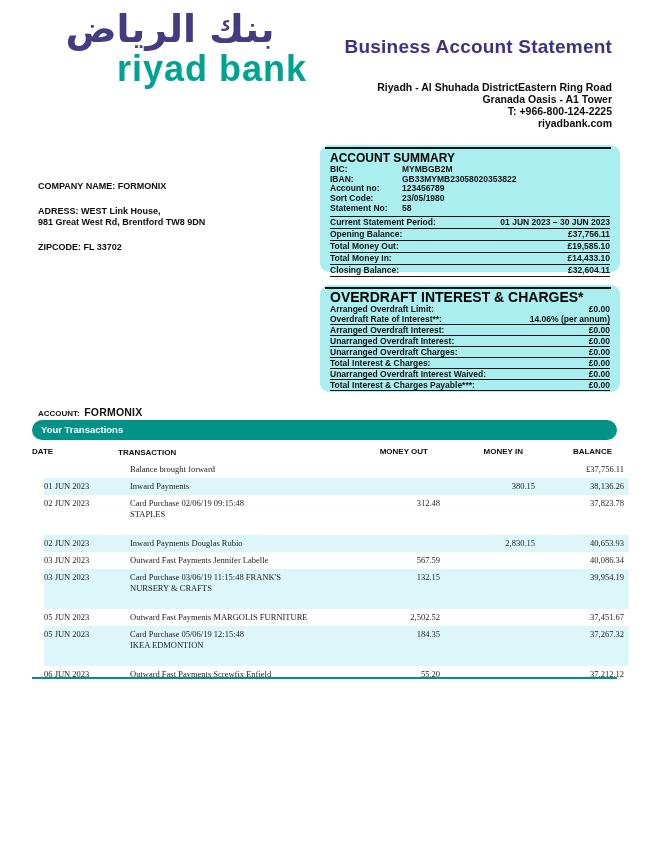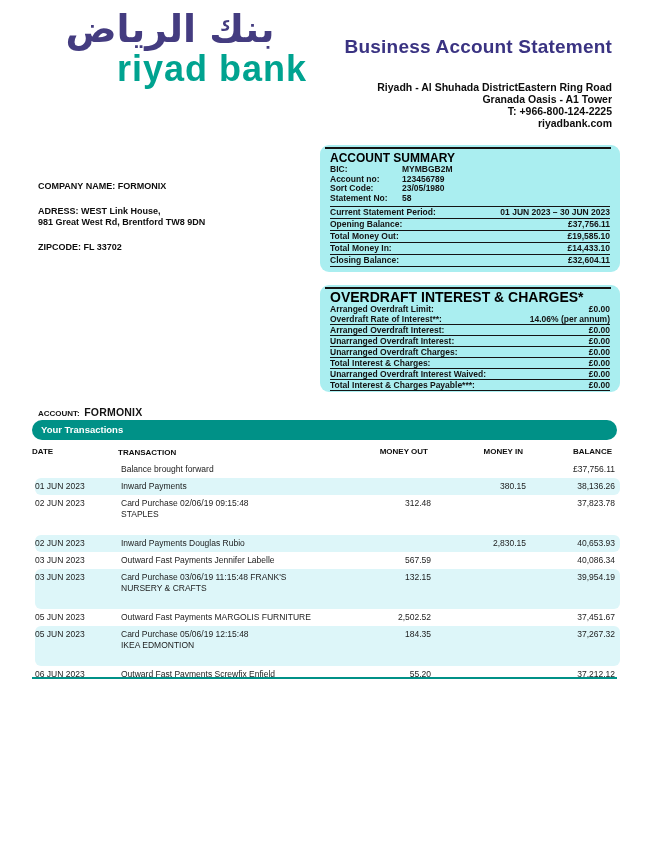--- a/index.html
+++ b/index.html
@@ -47,23 +47,23 @@
   .acct-name{font-size:10.5px;font-weight:bold;letter-spacing:0.2px;}
   .txn-bar{position:absolute;left:32px;top:420px;width:585px;height:20px;background:var(--teal);
     border-radius:10px;color:#fff;font-size:9.5px;font-weight:bold;line-height:20px;padding-left:9px;box-sizing:border-box;}
   .cols{display:flex;}
   .c-date{width:86px;flex:none;}
   .c-desc{width:216px;flex:none;line-height:11px;}
   .c-out{width:94px;flex:none;text-align:right;}
   .c-in{width:95px;flex:none;text-align:right;}
   .c-bal{width:89px;flex:none;text-align:right;}
   .txn-head{position:absolute;left:32px;top:447px;width:585px;font-size:8px;font-weight:bold;color:#0d0d0d;}
-  .txn-table{position:absolute;left:35px;top:461px;width:585px;}
+  .txn-table{position:absolute;left:44px;top:461px;width:585px;font-family:Liberation Serif, serif;}
   .trow{font-size:8.5px;color:#1c1c1c;padding:3px 0 3px;}
-  .trow.shaded{background:var(--stripe);border-radius:6px;}
+  .trow.shaded{background:var(--stripe);}
   .trow.tall{padding-bottom:15px;}
   .bottom-rule{position:absolute;left:32px;top:677px;width:585px;height:2px;background:var(--teal);}
 </style>
 </head>
 <body>
 
 <div class="page">
 
   <div class="logo">
     <div class="logo-ar">بنك الرياض</div>
@@ -91,20 +91,24 @@
 
   <div class="cyanbox box-summary">
     <div class="topline"></div>
     <div class="sum-title">ACCOUNT SUMMARY</div>
     <div>
         <div class="kv">
           <div class="k">BIC:</div>
           <div class="v">MYMBGB2M</div>
         </div>
         <div class="kv">
+          <div class="k">IBAN:</div>
+          <div class="v">GB33MYMB23058020353822</div>
+        </div>
+        <div class="kv">
           <div class="k">Account no:</div>
           <div class="v">123456789</div>
         </div>
         <div class="kv">
           <div class="k">Sort Code:</div>
           <div class="v">23/05/1980</div>
         </div>
         <div class="kv">
           <div class="k">Statement No:</div>
           <div class="v">58</div>

